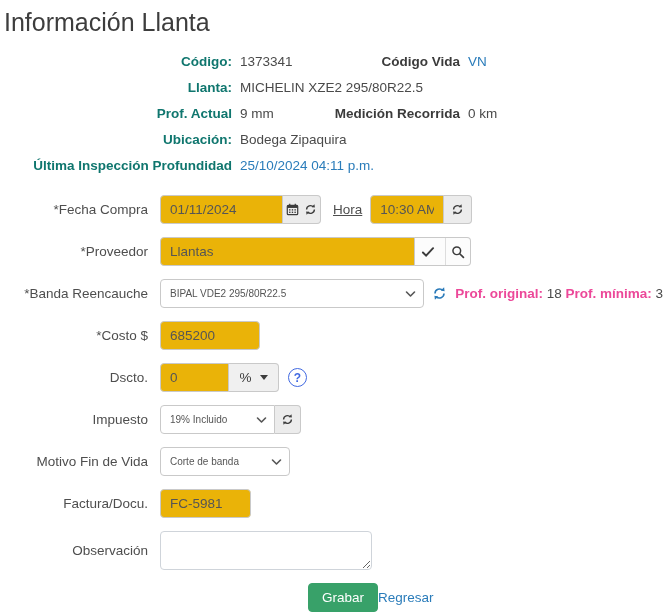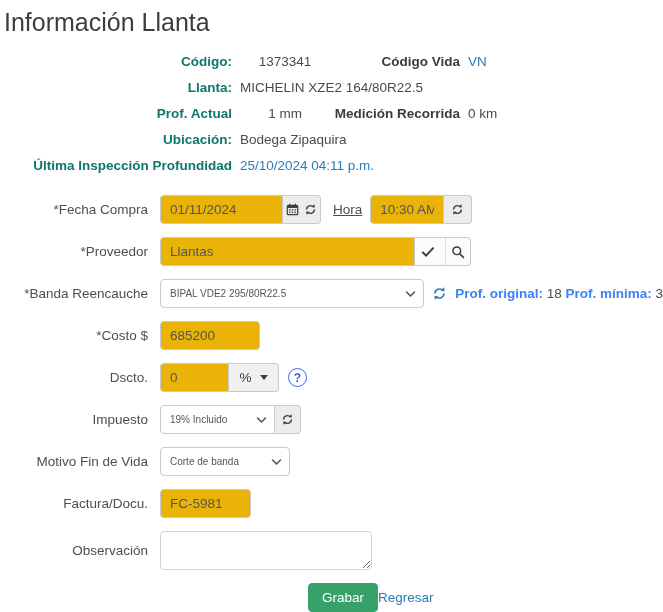--- a/index.html
+++ b/index.html
@@ -19,21 +19,21 @@
   .page-title{
     font-size:25px;font-weight:400;color:#3d3d3d;
     margin:0 0 0 4px;padding:0;
   }
 
   
   .info-block{margin-top:17px;}
   .info-row{display:flex;align-items:baseline;margin-bottom:10px;line-height:16px;}
   .info-label{flex:0 0 232px;text-align:right;font-weight:700;color:#0f766e;white-space:nowrap;}
   .info-value{margin-left:8px;color:#4a4a4a;white-space:nowrap;}
-  .info-value.w1{flex:0 0 90px;text-align:center;}
+  .info-value.w1{flex:0 0 90px;}
   .info-label2{flex:0 0 130px;text-align:right;font-weight:700;color:#3b3b3b;white-space:nowrap;}
   .info-link{color:var(--link-blue);text-decoration:none;margin-left:8px;white-space:nowrap;cursor:pointer;}
 
   
   .form-block{margin-top:21px;}
   .form-row{display:flex;align-items:center;margin-bottom:13px;min-height:29px;}
   .form-label{flex:0 0 160px;text-align:right;color:#4e4e4e;padding-right:12px;white-space:nowrap;}
   .txt{
     height:29px;border:1px solid #c9c9c9;border-radius:4px;
     padding:0 9px;font-size:13.5px;color:#555;
@@ -59,21 +59,21 @@
     height:29px;border:1px solid #c9c9c9;border-radius:4px;
     padding:0 24px 0 9px;font-size:10px;color:#555;
     font-family:"Liberation Sans",sans-serif;background:#fff;outline:none;width:100%;
   }
   .sel-wrap .chev{position:absolute;right:8px;top:50%;transform:translateY(-50%);pointer-events:none;display:flex;}
   .sel-group select{border-top-right-radius:0;border-bottom-right-radius:0;}
 
   .icon{display:inline-flex;align-items:center;justify-content:center;line-height:0;}
   .sync-blue{color:var(--sync-blue);margin-left:8px;}
   .prof-text{margin-left:8px;white-space:nowrap;color:#3c3c3c;}
-  .prof-text b{font-weight:700;color:#3b82f6;}
+  .prof-text b{font-weight:700;color:#ec4899;}
   .prof-text span.num{font-weight:400;color:#4a4a4a;}
 
   .help-circle{
     width:19px;height:19px;border:1.6px solid var(--help-blue);border-radius:50%;
     color:var(--help-blue);font-size:12px;font-weight:700;
     display:inline-flex;align-items:center;justify-content:center;
     margin-left:9px;cursor:pointer;flex:0 0 auto;
   }
   .caret-down{
     width:0;height:0;border-left:4px solid transparent;border-right:4px solid transparent;
@@ -150,25 +150,25 @@
 
   <div class="info-block">
     <div class="info-row">
       <div class="info-label">Código:</div>
       <div class="info-value w1">1373341</div>
       <div class="info-label2">Código Vida</div>
       <a class="info-link">VN</a>
     </div>
     <div class="info-row">
       <div class="info-label">Llanta:</div>
-      <div class="info-value">MICHELIN XZE2 164/80R22.5</div>
+      <div class="info-value">MICHELIN XZE2 295/80R22.5</div>
     </div>
     <div class="info-row">
       <div class="info-label">Prof. Actual</div>
-      <div class="info-value w1">1 mm</div>
+      <div class="info-value w1">9 mm</div>
       <div class="info-label2">Medición Recorrida</div>
       <div class="info-value">0 km</div>
     </div>
     <div class="info-row">
       <div class="info-label">Ubicación:</div>
       <div class="info-value">Bodega Zipaquira</div>
     </div>
     <div class="info-row">
       <div class="info-label">Última Inspección Profundidad</div>
       <a class="info-link">25/10/2024 04:11 p.m.</a>

